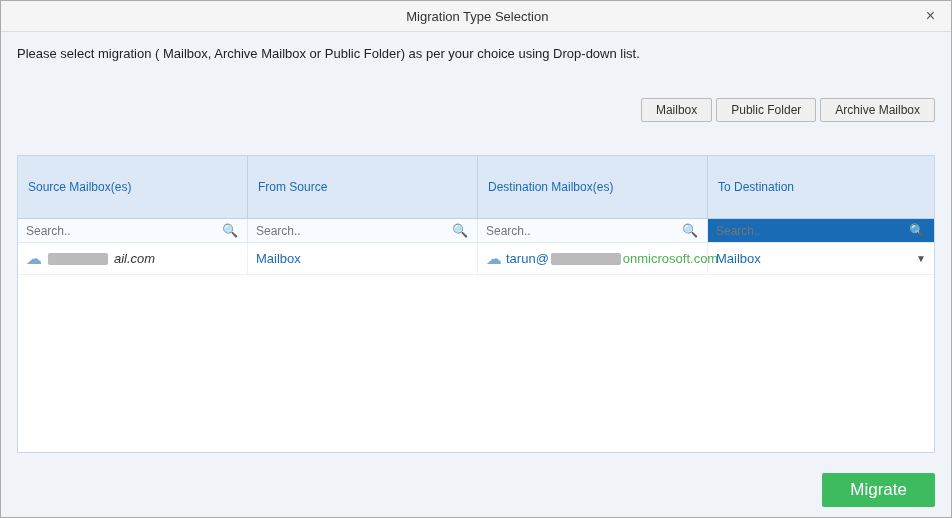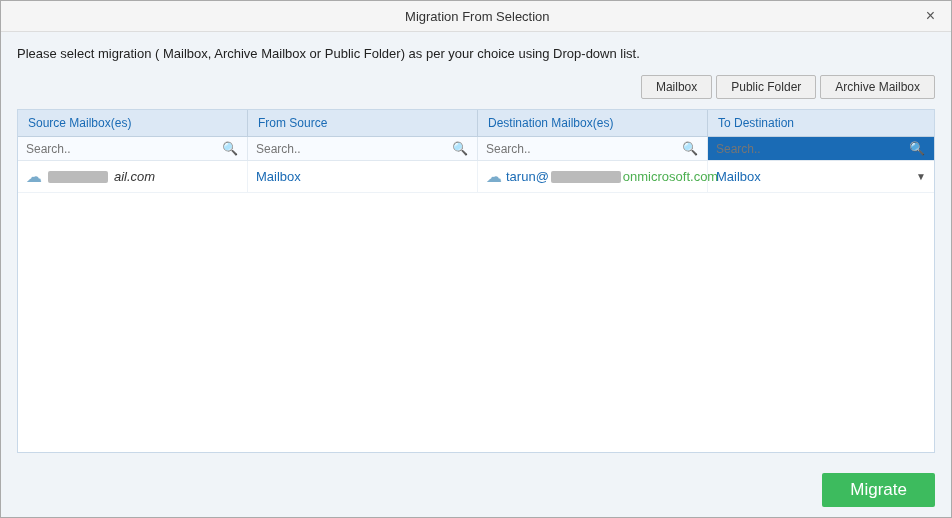--- a/index.html
+++ b/index.html
@@ -1,27 +1,27 @@
 <!DOCTYPE html>
 <html><head>
   <meta charset="utf-8">
   <style>
     * { box-sizing: border-box; margin: 0; padding: 0; font-family: 'Segoe UI', Arial, sans-serif; font-size: 13px; }
     body { background: #e8e8e8; display: flex; justify-content: center; align-items: center; height: 100vh; }
     .dialog { width: 952px; height: 518px; background: #f0f4f8; border: 1px solid #aaa; box-shadow: 2px 2px 10px rgba(0,0,0,0.3); display: flex; flex-direction: column; }
     .title-bar { background: #f5f5f5; border-bottom: 1px solid #ddd; padding: 6px 12px; display: flex; justify-content: space-between; align-items: center; }
     .title-text { flex: 1; text-align: center; color: #333; font-size: 13px; }
     .close-btn { background: none; border: none; cursor: pointer; font-size: 16px; color: #555; padding: 0 4px; }
-    .content { flex: 1; display: flex; flex-direction: column; padding: 14px 16px 10px 16px; }
+    .content { flex: 1; display: flex; flex-direction: column; padding: 14px 16px 10px 16px; gap: 23px; }
     .instruction { font-size: 13px; color: #222; margin-bottom: 14px; font-weight: 500; }
     .type-buttons { display: flex; gap: 4px; justify-content: flex-end; margin-bottom: 10px; }
     .type-btn { padding: 4px 14px; border: 1px solid #bbb; background: #f0f0f0; cursor: pointer; font-size: 12px; color: #333; border-radius: 2px; }
     .table-container { flex: 1; border: 1px solid #c8d8e8; background: #fff; overflow: hidden; }
     .table-header { display: grid; grid-template-columns: 230px 230px 230px 1fr; background: #dce8f5; border-bottom: 1px solid #c0d0e0; }
-    .col-header { padding: 6px 10px; color: #1a6bb5; font-weight: normal; font-size: 12px; border-right: 1px solid #c0d0e0; }
+    .col-header { padding: 24px 10px; color: #1a6bb5; font-weight: normal; font-size: 12px; border-right: 1px solid #c0d0e0; }
     .col-header:last-child { border-right: none; }
     .search-row { display: grid; grid-template-columns: 230px 230px 230px 1fr; border-bottom: 1px solid #e0e8f0; background: #f8fbff; }
     .search-cell { display: flex; align-items: center; padding: 4px 8px; border-right: 1px solid #e0e8f0; }
     .search-cell:last-child { border-right: none; }
     .search-input { border: none; outline: none; font-size: 12px; color: #777; flex: 1; background: transparent; }
     .search-icon { color: #1a6bb5; font-size: 13px; margin-left: 4px; }
     .data-row { display: grid; grid-template-columns: 230px 230px 230px 1fr; border-bottom: 1px solid #edf2f7; }
     .data-cell { display: flex; align-items: center; padding: 6px 8px; font-size: 12px; border-right: 1px solid #edf2f7; gap: 6px; }
     .data-cell:last-child { border-right: none; }
     .cell-text-blue { color: #1a6bb5; }
@@ -38,21 +38,21 @@
     .search-cell-last { display: flex; align-items: center; background: #1a6bb5; padding: 4px 8px; }
     .search-input-last { border: none; outline: none; font-size: 12px; color: #333; flex: 1; background: transparent; }
     .search-icon-last { color: #fff; font-size: 13px; margin-left: 4px; }
   </style>
 </head>
 <body>
 
 <div class="dialog">
   <div class="title-bar">
     <div style="width:20px"></div>
-    <span class="title-text">Migration From Selection</span>
+    <span class="title-text">Migration Type Selection</span>
     <button class="close-btn">×</button>
   </div>
 
   <div class="content">
     <div class="instruction">Please select migration ( Mailbox, Archive Mailbox or Public Folder) as per your choice using Drop-down list.</div>
 
     <div class="type-buttons">
       <button class="type-btn">Mailbox</button>
       <button class="type-btn">Public Folder</button>
       <button class="type-btn">Archive Mailbox</button>

